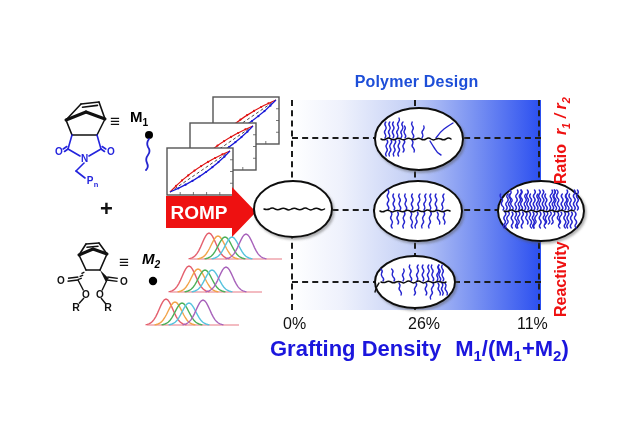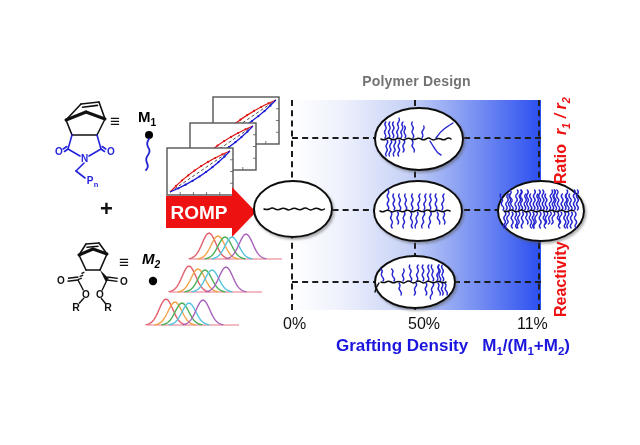--- a/index.html
+++ b/index.html
@@ -1,27 +1,27 @@
 <!DOCTYPE html>
 <html><head>
 <meta charset="utf-8">
 <style>
   html,body{margin:0;padding:0;background:#fff;}
   .fig{position:relative;width:640px;height:445px;background:#ffffff;overflow:hidden;
        font-family:"Liberation Sans","DejaVu Sans",sans-serif;}
   .abs{position:absolute;}
   svg{display:block;overflow:visible;}
   sub{font-size:.68em;line-height:0;}
-  .title{left:292px;top:73px;width:249px;text-align:center;font-size:14px;font-weight:bold;color:#737373;letter-spacing:.2px;}
+  .title{left:292px;top:73px;width:249px;text-align:center;font-size:16px;font-weight:bold;color:#1d4ed8;letter-spacing:.2px;}
   .panel{left:292px;top:100px;width:249px;height:210px;
          background:linear-gradient(90deg,#ffffff 0%,#eef1fc 20%,#c7d2f6 46%,#7d95f2 72%,#2b4ff0 100%);}
   .vdash{width:0;height:210px;border-left:2px dashed #1c1c1c;top:100px;}
   .hdash{height:0;width:249px;border-top:2px dashed #1c1c1c;left:292px;}
   .tick{top:315px;font-size:16px;font-weight:500;color:#111;}
-  .xaxis{left:270px;top:336px;width:300px;text-align:right;font-size:17px;font-weight:bold;color:#1b16dd;}
+  .xaxis{left:270px;top:336px;width:300px;text-align:left;font-size:22px;font-weight:bold;color:#1b16dd;}
   .xaxis .formula{margin-left:14px;}
   .vlabel{transform-origin:0 0;transform:rotate(-90deg);font-size:16px;font-weight:bold;color:#ee1111;white-space:nowrap;}
   .vlabel .it{font-style:italic;}
   .mlabel{font-size:15px;font-weight:600;color:#000;}
   .plus{left:100px;top:196px;font-size:22px;font-weight:600;color:#111;}
   .equiv{font-size:17px;color:#111;font-weight:600;}
 </style>
 </head>
 <body>
 
@@ -56,21 +56,21 @@
     <g font-size="10" font-weight="600" fill="#2424dd" text-anchor="middle">
       <text x="6" y="62">O</text>
       <text x="58" y="62">O</text>
       <text x="31.5" y="69">N</text>
       <text x="37" y="91">P</text>
       <text x="43" y="94" font-size="7.5">n</text>
     </g>
   </svg>
 
   <div class="abs equiv" style="left:110px;top:112px;">≡</div>
-  <div class="abs mlabel" style="left:138px;top:108px;">M<sub>1</sub></div>
+  <div class="abs mlabel" style="left:130px;top:108px;">M<sub>1</sub></div>
 
   <svg class="abs" style="left:140px;top:128px;" width="22" height="46" viewBox="0 0 22 46">
     <circle cx="9" cy="7" r="4" fill="#000"></circle>
     <path d="M9,11 q-3,4 -1,8 q3,4 0,8 q-3,4 -1,8 q2,4 -1,7" fill="none" stroke="#2525cf" stroke-width="1.8" stroke-linecap="round"></path>
   </svg>
 
   <div class="abs plus">+</div>
 
   <svg class="abs" style="left:53px;top:238px;" width="90" height="80" viewBox="0 0 90 80">
     <g stroke="#111" stroke-width="1.6" fill="none" stroke-linecap="round">
@@ -356,21 +356,21 @@
         <path d="M561.0,212.0 q1.9,2.0 -0.6,4.0 q-1.9,2.0 -0.6,4.0 q1.9,2.0 -0.6,4.0" fill="none" stroke="#2525cf" stroke-width="1.4" stroke-linecap="round"></path>
         <path d="M564.5,212.0 q1.9,2.0 0.2,4.0 q-1.9,2.0 0.2,4.0 q1.9,2.0 0.2,4.0 q-1.9,2.0 0.2,4.0" fill="none" stroke="#2525cf" stroke-width="1.4" stroke-linecap="round"></path>
         <path d="M568.0,212.0 q1.9,2.0 -0.1,4.0 q-1.9,2.0 -0.1,4.0 q1.9,2.0 -0.1,4.0 q-1.9,2.0 -0.1,4.0" fill="none" stroke="#2525cf" stroke-width="1.4" stroke-linecap="round"></path>
         <path d="M571.5,212.0 q1.9,2.0 -0.1,4.0 q-1.9,2.0 -0.1,4.0 q1.9,2.0 -0.1,4.0 q-1.9,2.0 -0.1,4.0" fill="none" stroke="#2525cf" stroke-width="1.4" stroke-linecap="round"></path>
         <path d="M575.0,212.0 q1.9,2.0 0.3,4.0 q-1.9,2.0 0.3,4.0 q1.9,2.0 0.3,4.0 q-1.9,2.0 0.3,4.0" fill="none" stroke="#2525cf" stroke-width="1.4" stroke-linecap="round"></path>
         <path d="M504,211 q2.5,1.1 5,0 q2.5,-1.9 5,0 q2.5,1.2 5,0 q2.5,-1.9 5,0 q2.5,1.6 5,0 q2.5,-1.7 5,0 q2.5,1.3 5,0 q2.5,-1.3 5,0 q2.5,1.2 5,0 q2.5,-1.6 5,0 q2.5,1.1 5,0 q2.5,-1.7 5,0 q2.5,1.7 5,0 q2.5,-1.7 5,0" fill="none" stroke="#0d0d0d" stroke-width="1.5" stroke-linecap="round"></path>
       </g>
   </svg>
 
   <div class="abs tick" style="left:283px;">0%</div>
-  <div class="abs tick" style="left:408px;">50%</div>
+  <div class="abs tick" style="left:408px;">26%</div>
   <div class="abs tick" style="left:517px;">11%</div>
 
   <div class="abs xaxis">
     <span>Grafting Density</span><span class="formula">M<sub>1</sub>/(M<sub>1</sub>+M<sub>2</sub>)</span>
   </div>
 
   <div class="abs vlabel" style="left:552px;top:184px;">
     <span>Ratio</span>&nbsp;&nbsp;<span class="it">r<sub>1</sub> / r<sub>2</sub></span>
   </div>
   <div class="abs vlabel" style="left:552px;top:317px;">

